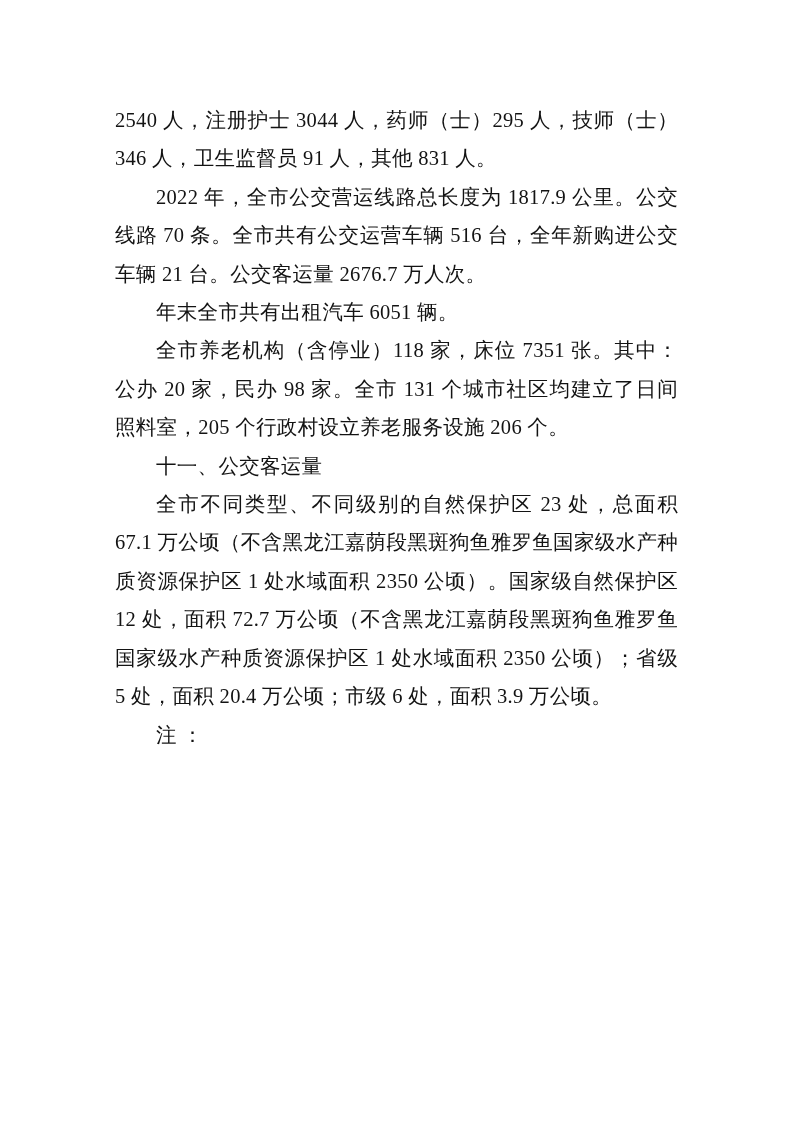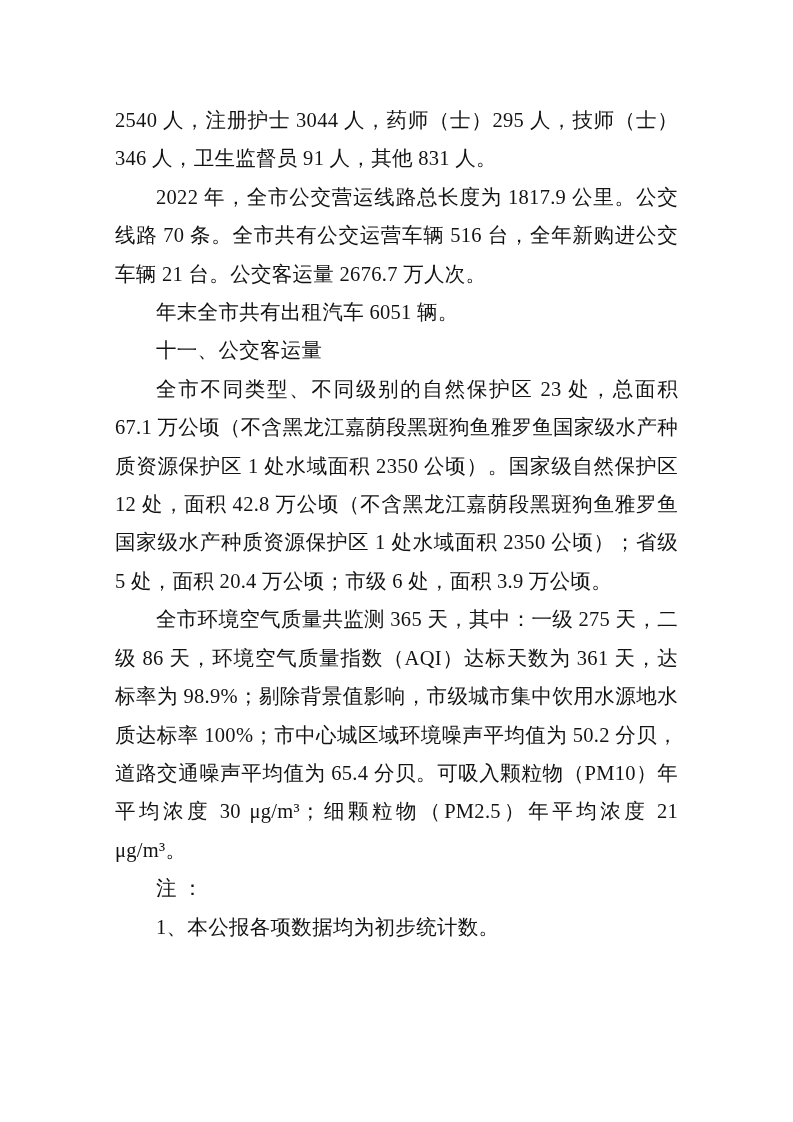--- a/index.html
+++ b/index.html
@@ -48,20 +48,19 @@
   }
 </style>
 </head>
 <body>
 
 <div class="page">
   <div class="text-block">
     <p class="para">2540 人，注册护士 3044 人，药师（士）295 人，技师（士）346 人，卫生监督员 91 人，其他 831 人。</p>
     <p class="para indent">2022 年，全市公交营运线路总长度为 1817.9 公里。公交线路 70 条。全市共有公交运营车辆 516 台，全年新购进公交车辆 21 台。公交客运量 2676.7 万人次。</p>
     <p class="para indent">年末全市共有出租汽车 6051 辆。</p>
+    <p class="para indent">全市养老机构（含停业）118 家，床位 7351 张。其中：公办 20 家，民办 98 家。全市 131 个城市社区均建立了日间照料室，205 个行政村设立养老服务设施 206 个。</p>
     <p class="para indent">十一、公交客运量</p>
-    <p class="para indent">全市不同类型、不同级别的自然保护区 23 处，总面积 67.1 万公顷（不含黑龙江嘉荫段黑斑狗鱼雅罗鱼国家级水产种质资源保护区 1 处水域面积 2350 公顷）。国家级自然保护区 12 处，面积 42.8 万公顷（不含黑龙江嘉荫段黑斑狗鱼雅罗鱼国家级水产种质资源保护区 1 处水域面积 2350 公顷）；省级 5 处，面积 20.4 万公顷；市级 6 处，面积 3.9 万公顷。</p>
-    <p class="para indent">全市环境空气质量共监测 365 天，其中：一级 275 天，二级 86 天，环境空气质量指数（AQI）达标天数为 361 天，达标率为 98.9%；剔除背景值影响，市级城市集中饮用水源地水质达标率 100%；市中心城区域环境噪声平均值为 50.2 分贝，道路交通噪声平均值为 65.4 分贝。可吸入颗粒物（PM10）年平均浓度 30 μg/m³；细颗粒物（PM2.5）年平均浓度 21 μg/m³。</p>
+    <p class="para indent">全市不同类型、不同级别的自然保护区 23 处，总面积 67.1 万公顷（不含黑龙江嘉荫段黑斑狗鱼雅罗鱼国家级水产种质资源保护区 1 处水域面积 2350 公顷）。国家级自然保护区 12 处，面积 72.7 万公顷（不含黑龙江嘉荫段黑斑狗鱼雅罗鱼国家级水产种质资源保护区 1 处水域面积 2350 公顷）；省级 5 处，面积 20.4 万公顷；市级 6 处，面积 3.9 万公顷。</p>
     <p class="para indent">注 ：</p>
-    <p class="para indent">1、本公报各项数据均为初步统计数。</p>
   </div>
   <div class="page-footer">15</div>
 </div>
 
 </body></html>

